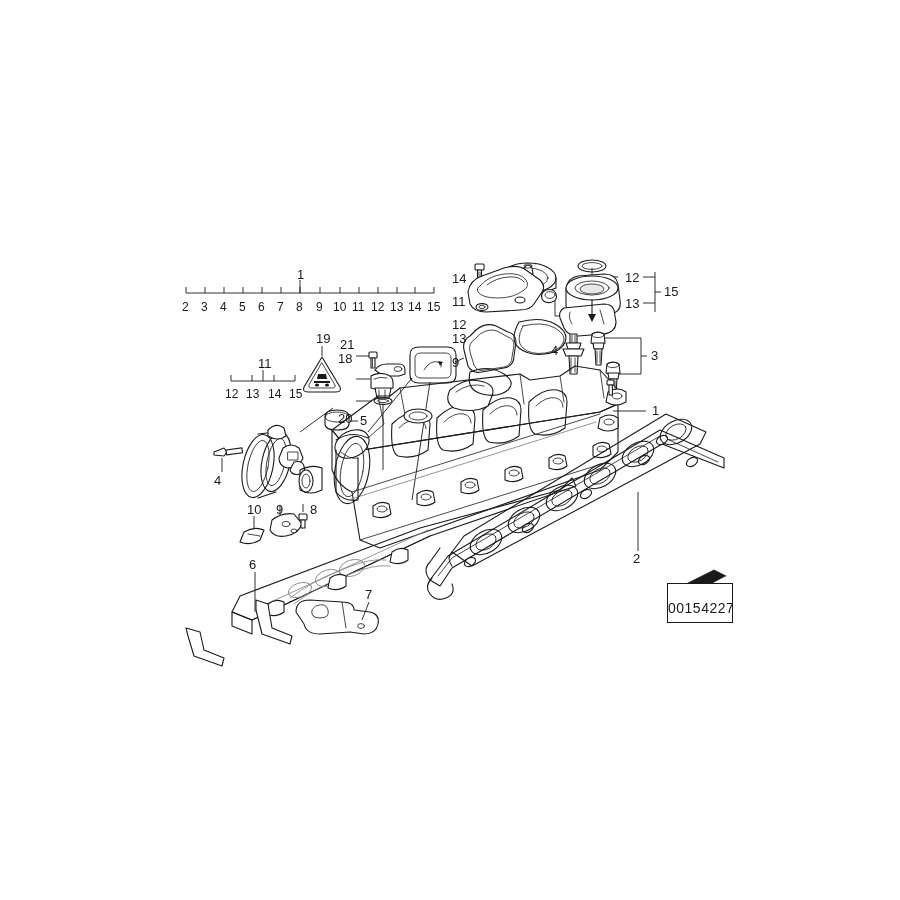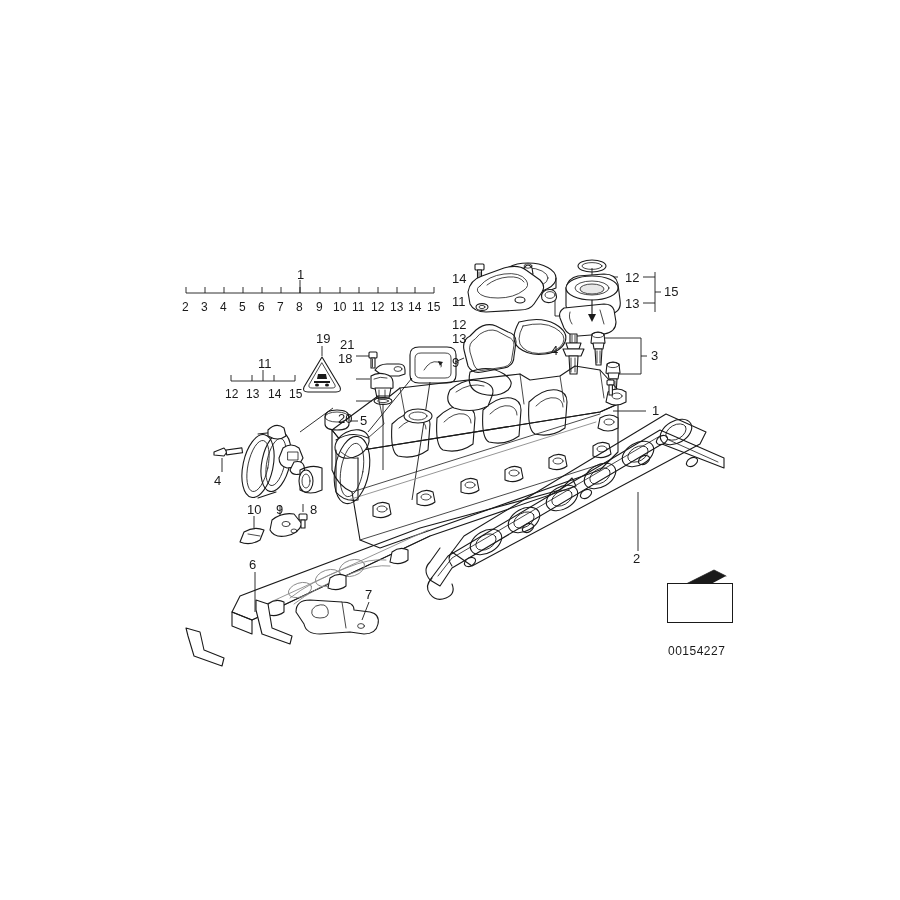--- a/index.html
+++ b/index.html
@@ -40,23 +40,23 @@
     position: absolute;
     font-family: "Liberation Sans", sans-serif;
     font-size: 12px;
     line-height: 12px;
     color: #1a1a1a;
     white-space: nowrap;
   }
   #diagram-id {
     position: absolute;
     left: 668px;
-    top: 644px;
+    top: 600px;
     font-family: "Liberation Sans", sans-serif;
-    font-size: 12px;
+    font-size: 14px;
     letter-spacing: 0.5px;
     color: #1a1a1a;
     white-space: nowrap;
   }
   #orient-box {
     position: absolute;
     left: 667px;
     top: 583px;
     width: 64px;
     height: 38px;

